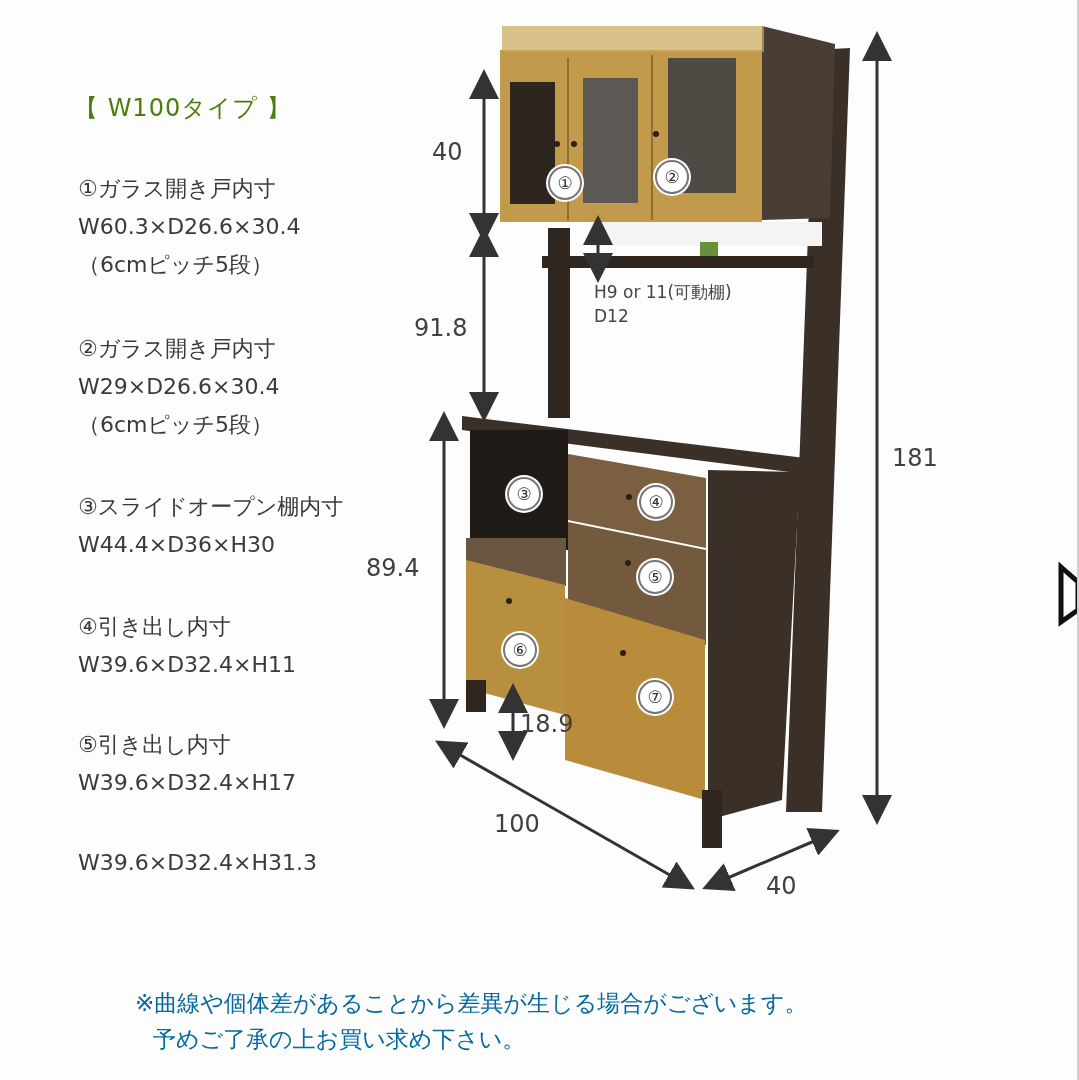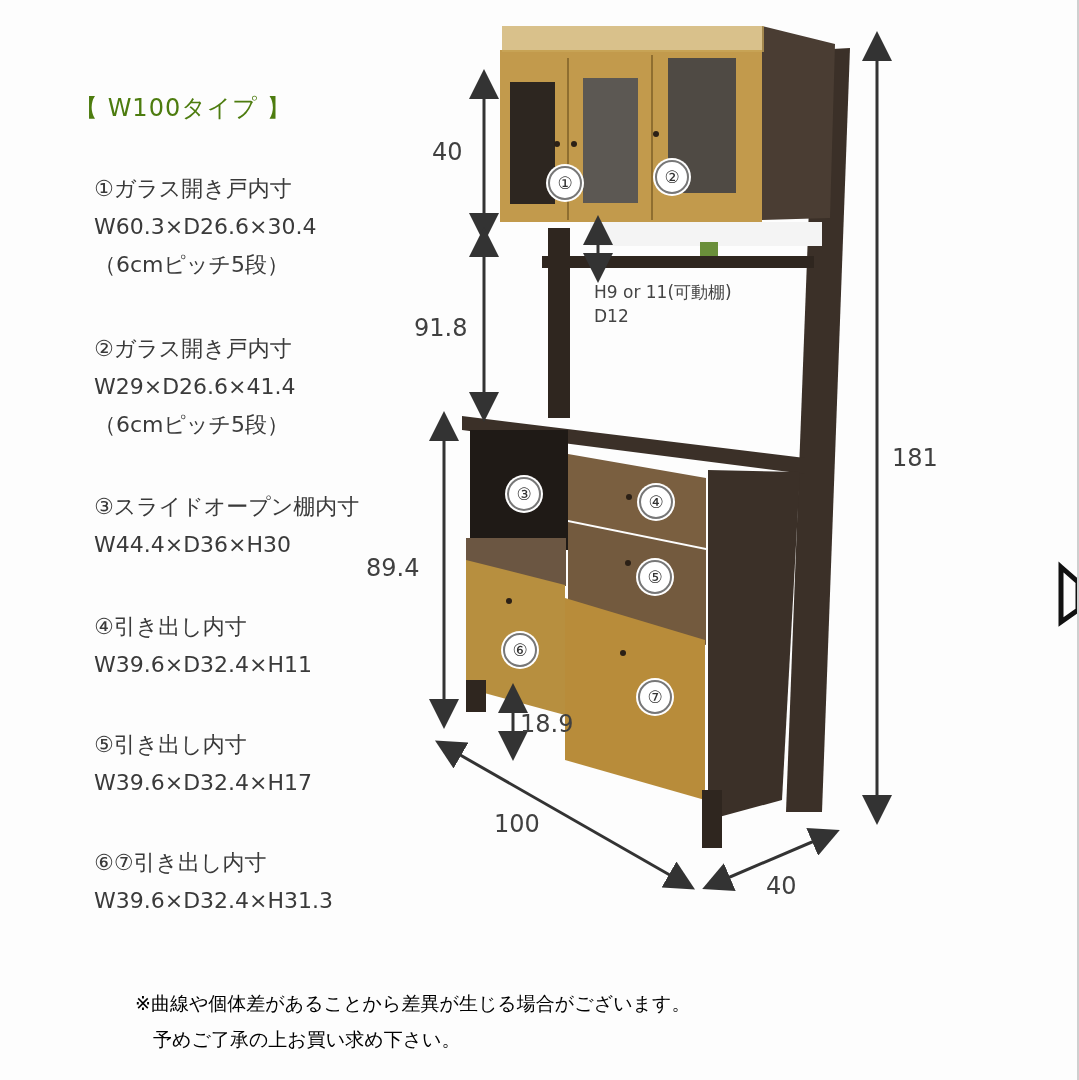--- a/index.html
+++ b/index.html
@@ -1,22 +1,22 @@
 <!DOCTYPE html>
 <html><head>
 <meta charset="utf-8">
 <style>
   html, body { margin:0; padding:0; }
   body { width:1079px; height:1080px; background:#fdfdfd; position:relative; overflow:hidden;
          font-family:"DejaVu Sans", "Liberation Sans", sans-serif; color:#3a3a3a; }
   .abs { position:absolute; }
   .spec-title { left:74px; top:92px; font-size:24px; letter-spacing:1px; color:#4d7c0f; }
   .spec { left:78px; font-size:22px; line-height:38px; color:#3a3a3a; }
-  .spec div { white-space:nowrap;margin-left:16px; }
-  .note { left:135px; top:985px; font-size:19px; line-height:36px; color:#000000; }
+  .spec div { white-space:nowrap; }
+  .note { left:135px; top:985px; font-size:23px; line-height:36px; color:#0369a1; }
   .note div:nth-child(2) { padding-left:18px; }
   .dim { font-size:24px; color:#404040; }
   .small-dim { font-size:17px; color:#444; line-height:24px; }
   .badge { width:30px; height:30px; border-radius:50%; background:#fff; border:2px solid #777;
            box-shadow:0 0 0 2px #fff; font-size:17px; color:#333; display:flex;
            align-items:center; justify-content:center; }
   .divider { left:1077px; top:0; width:2px; height:1080px; background:#cfcfcf; }
   svg { position:absolute; left:0; top:0; }
 </style>
 </head>
@@ -84,37 +84,36 @@
 
 <div class="abs spec-title">【 W100タイプ 】</div>
 
 <div class="abs spec" style="top:170px;">
   <div>①ガラス開き戸内寸</div>
   <div>W60.3×D26.6×30.4</div>
   <div>（6cmピッチ5段）</div>
 </div>
 <div class="abs spec" style="top:330px;">
   <div>②ガラス開き戸内寸</div>
-  <div>W29×D26.6×41.4</div>
+  <div>W29×D26.6×30.4</div>
   <div>（6cmピッチ5段）</div>
 </div>
 <div class="abs spec" style="top:488px;">
   <div>③スライドオープン棚内寸</div>
   <div>W44.4×D36×H30</div>
 </div>
 <div class="abs spec" style="top:608px;">
   <div>④引き出し内寸</div>
   <div>W39.6×D32.4×H11</div>
 </div>
 <div class="abs spec" style="top:726px;">
   <div>⑤引き出し内寸</div>
   <div>W39.6×D32.4×H17</div>
 </div>
 <div class="abs spec" style="top:844px;">
-  <div>⑥⑦引き出し内寸</div>
   <div>W39.6×D32.4×H31.3</div>
 </div>
 
 <div class="abs dim" style="left:432px;top:138px;">40</div>
 <div class="abs dim" style="left:414px;top:314px;">91.8</div>
 <div class="abs dim" style="left:366px;top:554px;">89.4</div>
 <div class="abs dim" style="left:520px;top:710px;">18.9</div>
 <div class="abs dim" style="left:892px;top:444px;">181</div>
 <div class="abs dim" style="left:494px;top:810px;">100</div>
 <div class="abs dim" style="left:766px;top:872px;">40</div>

